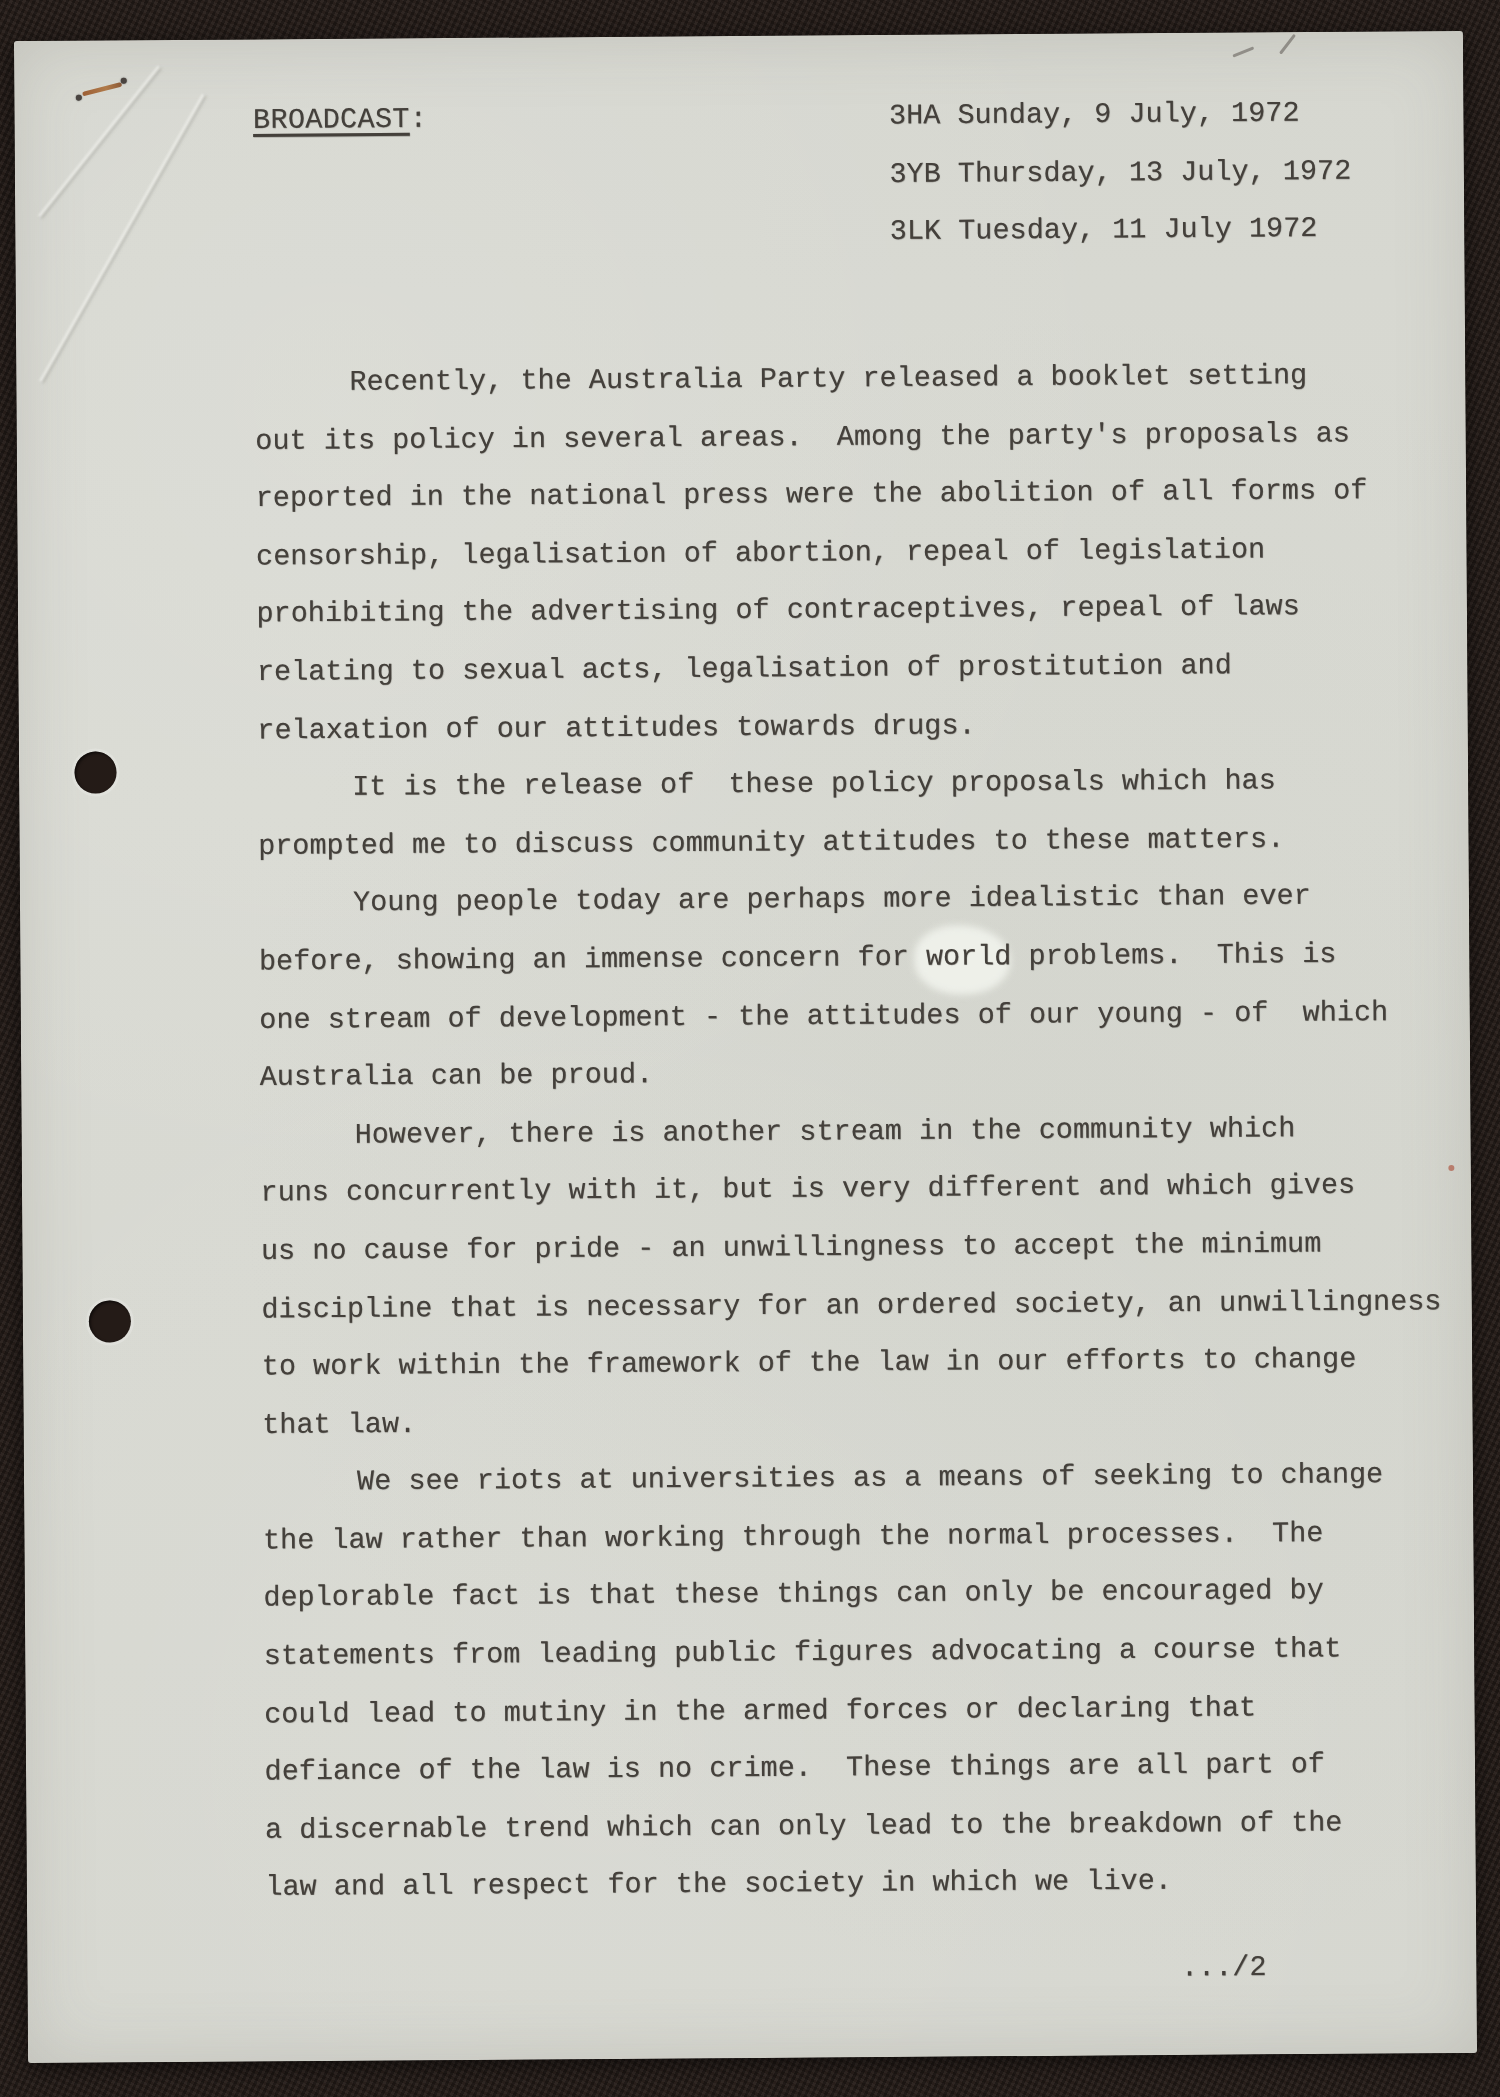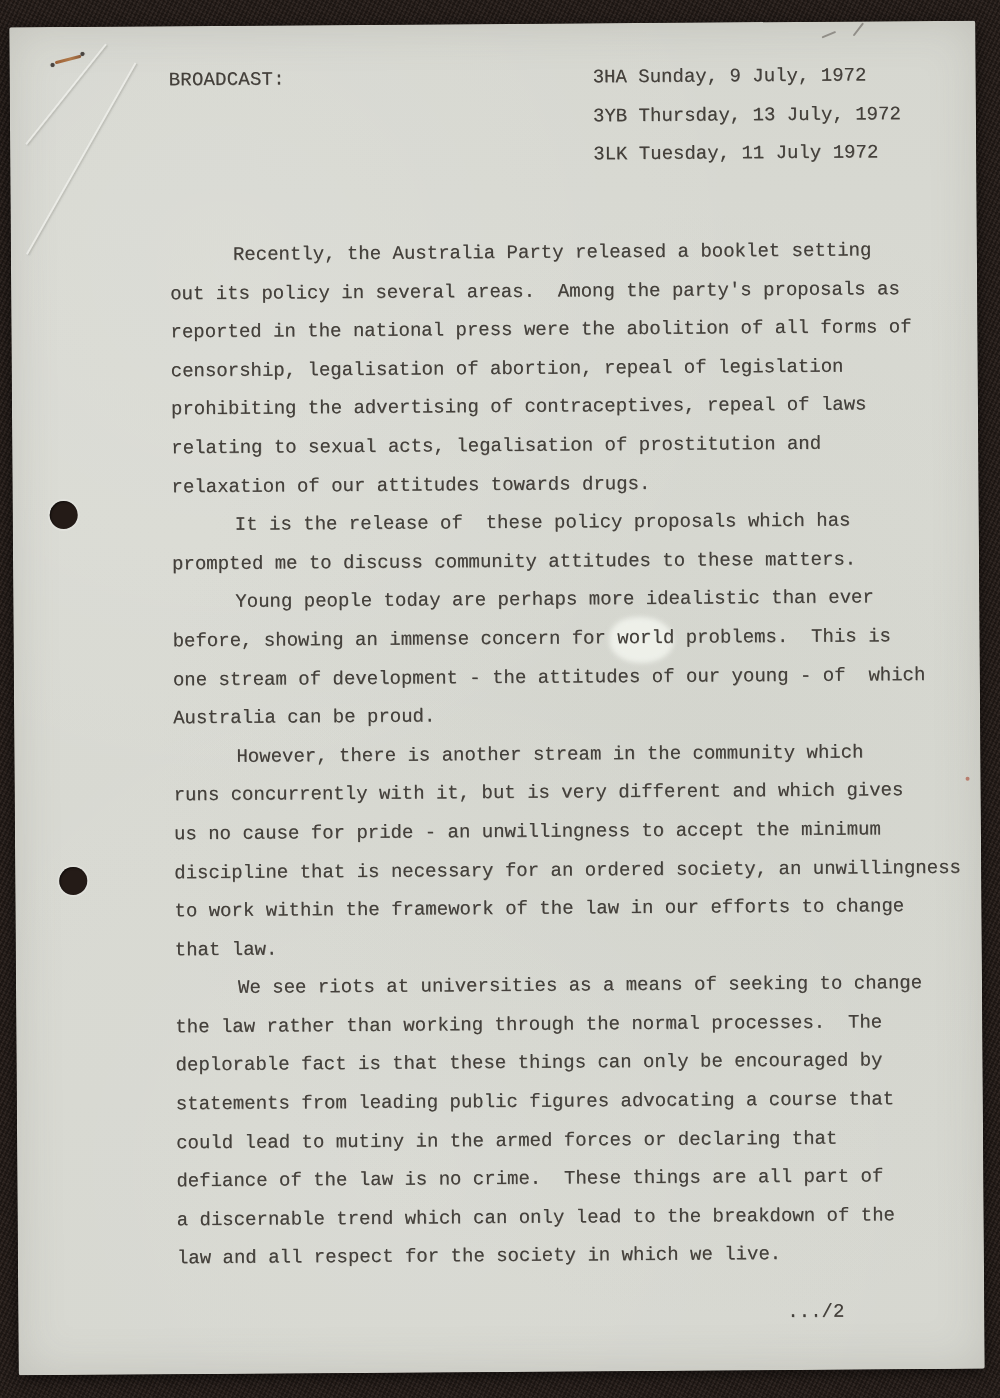--- a/index.html
+++ b/index.html
@@ -31,20 +31,21 @@
   .ink {
     color: var(--ink, #44403b);
     text-shadow: 0.3px 0.3px 0.5px rgba(68,64,59,0.55);
     font-size: 19px;
   }
   .header-label {
     position: absolute; left: 159px; top: 35px;
     line-height: 38.6px; letter-spacing: 0.2px;
   }
   .header-label .u {
+    text-decoration: underline;
     text-decoration-thickness: 1.5px;
     text-underline-offset: 4px;
   }
   .dates { position: absolute; left: 583px; top: 35px; }
   .date-line { line-height: 38.6px; white-space: pre; }
   .body-text { position: absolute; left: 159px; top: 210px; width: 800px; z-index: 2; }
   .tline { line-height: 38.6px; white-space: pre; }
   .tline.indent { padding-left: 63px; }
   .footer-mark { position: absolute; left: 769px; top: 1271px; line-height: 38.6px; }
 

